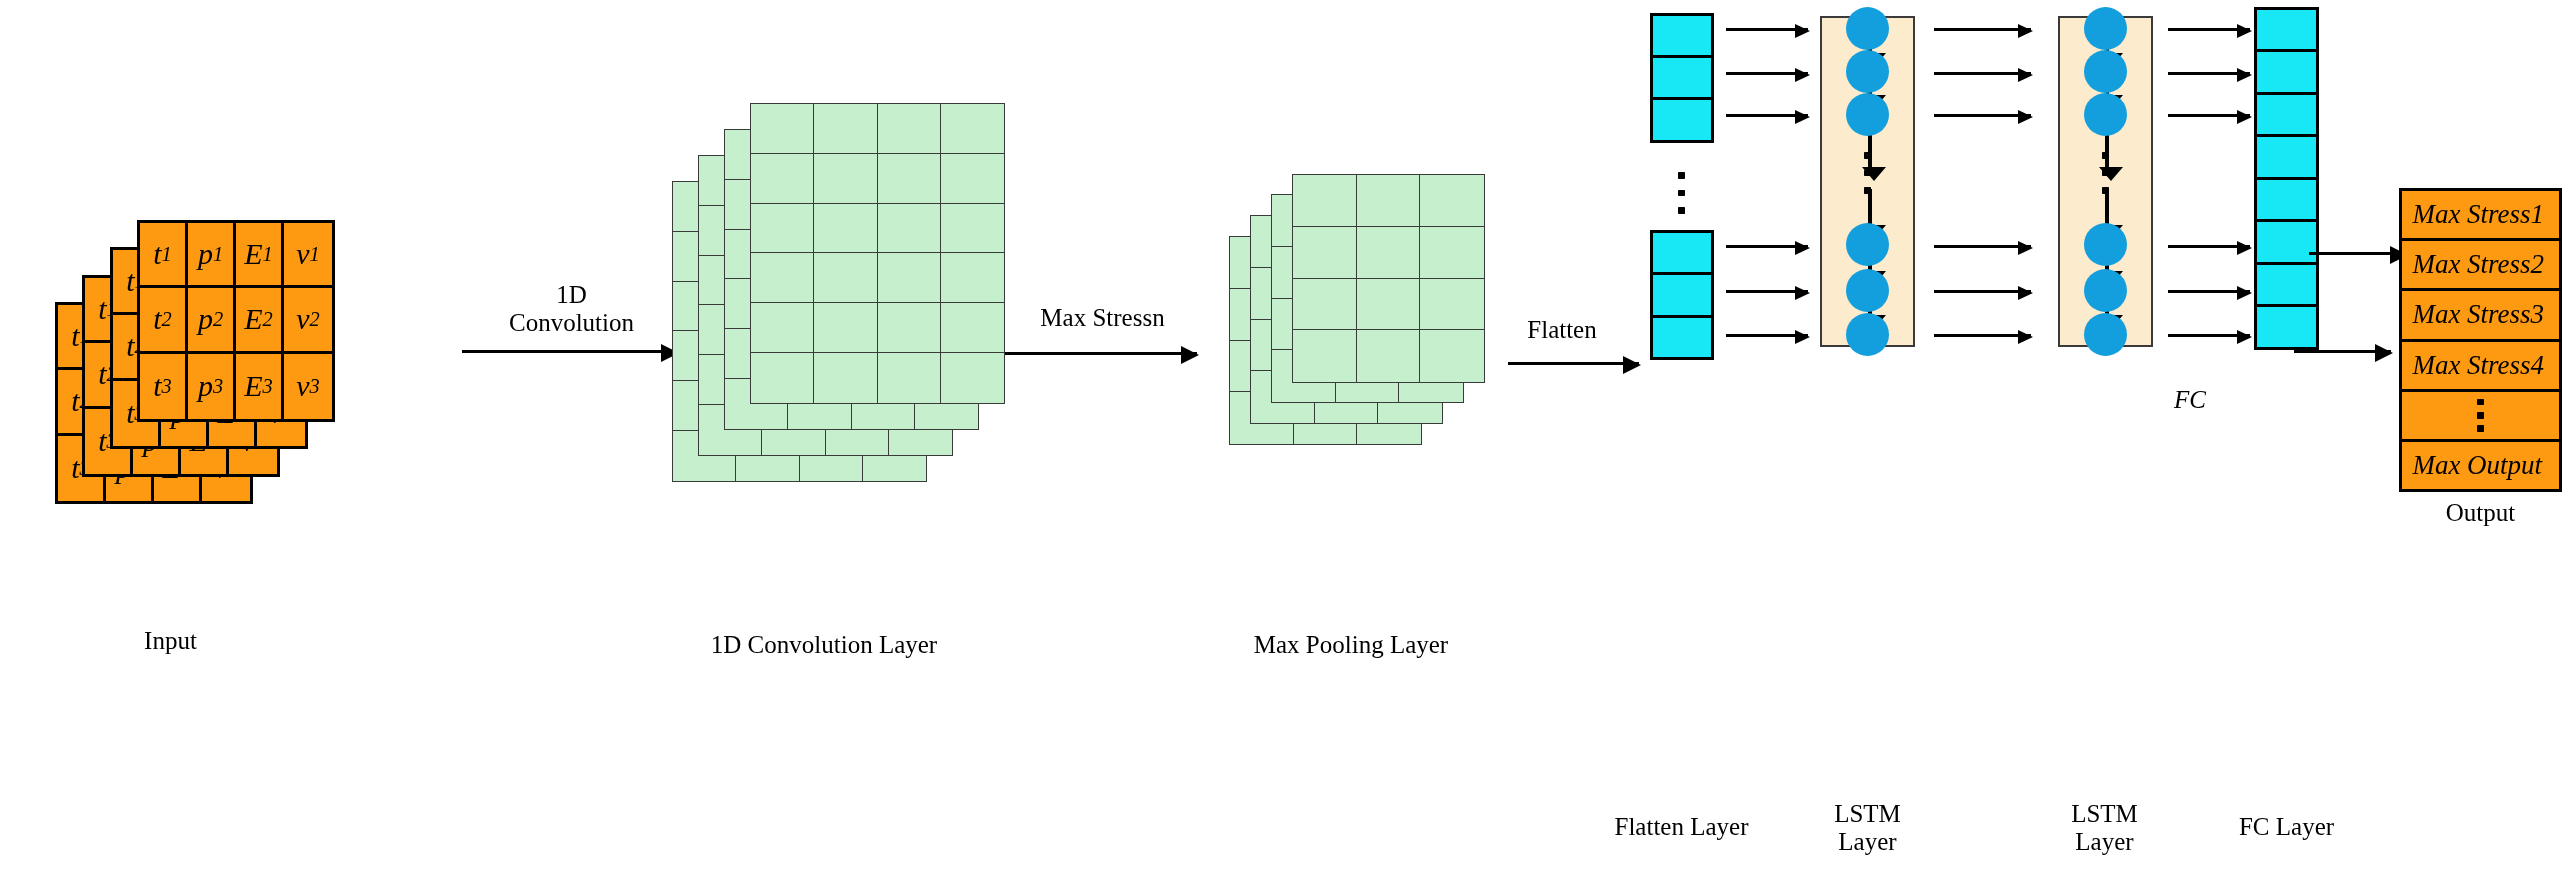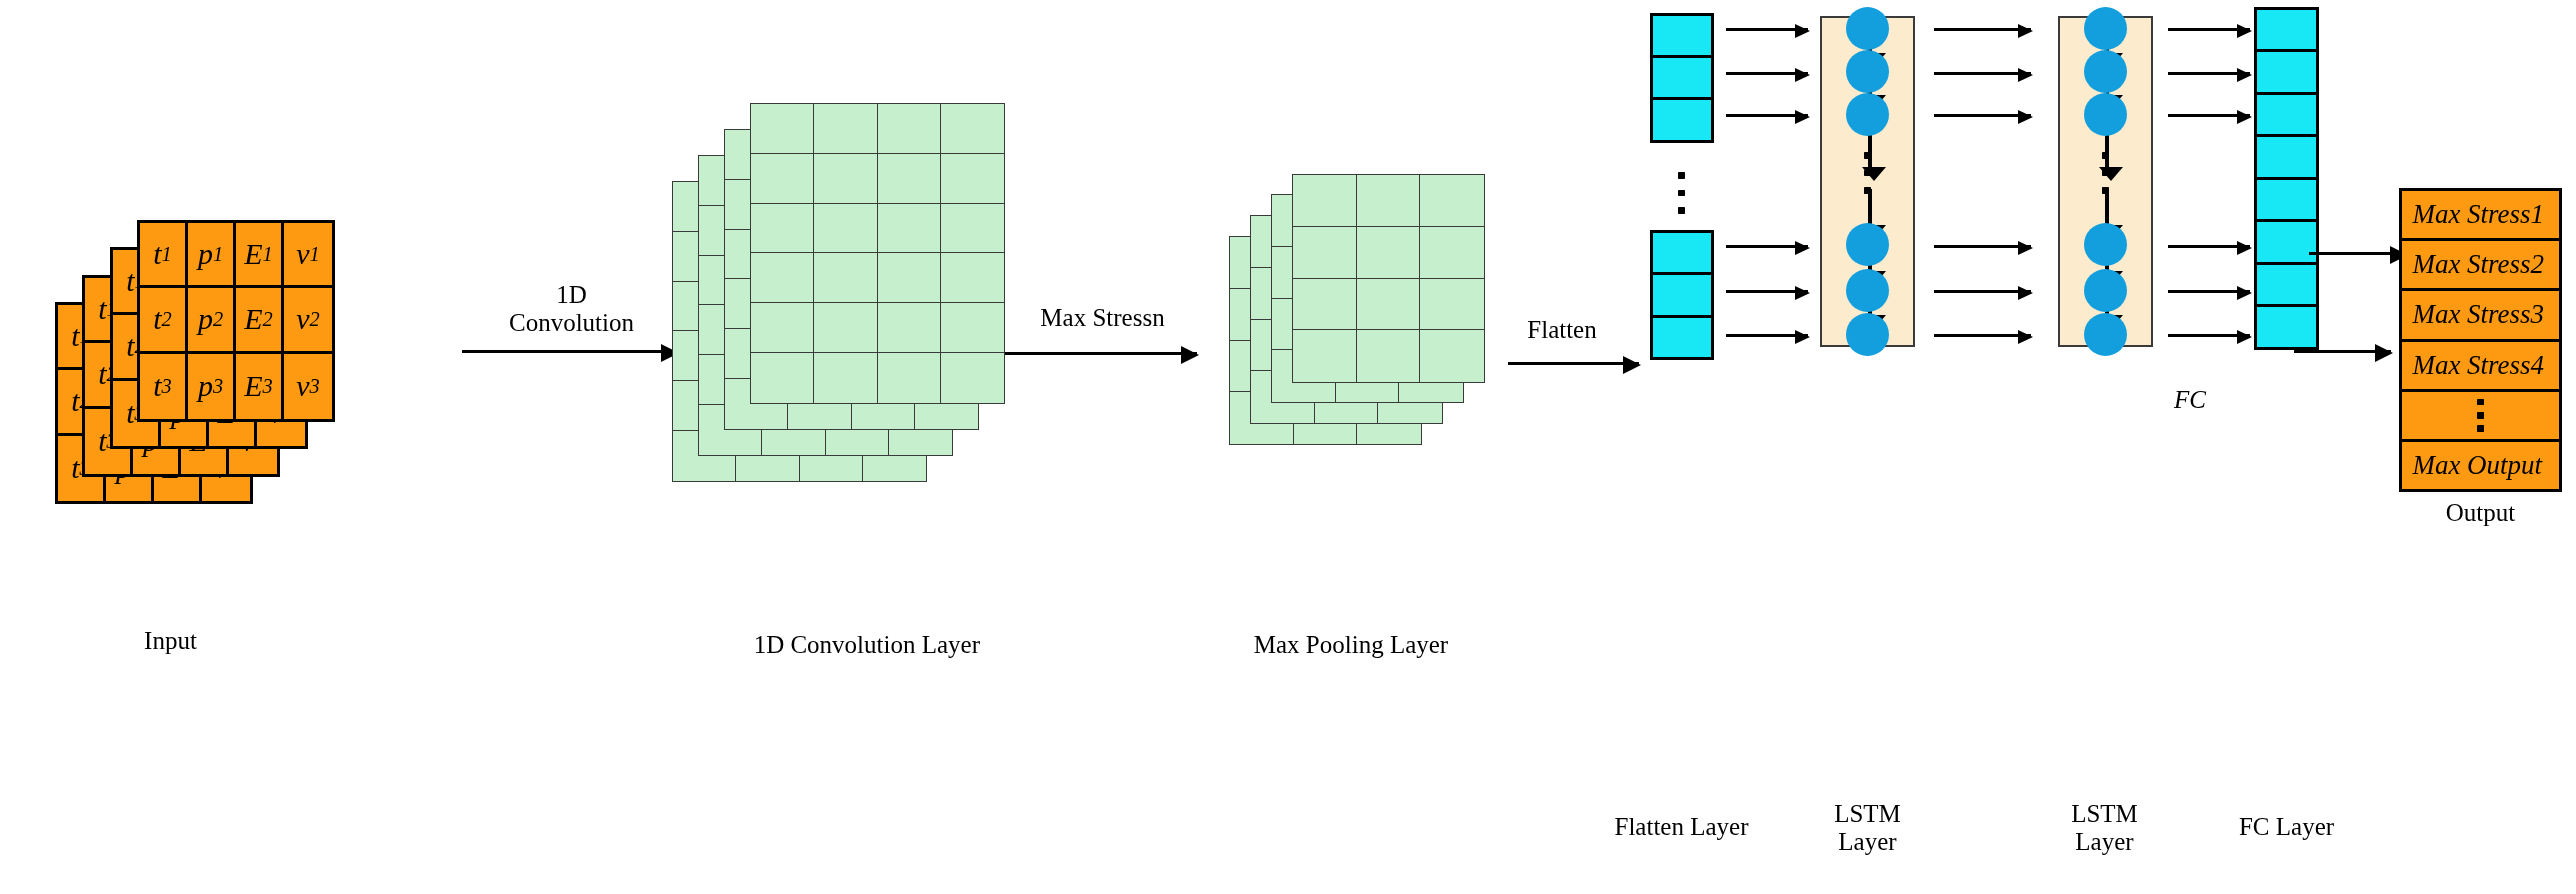--- a/index.html
+++ b/index.html
@@ -368,21 +368,21 @@
           <div class="cell"></div>
           <div class="cell"></div>
           <div class="cell"></div>
           <div class="cell lastcol"></div>
           <div class="cell lastrow"></div>
           <div class="cell lastrow"></div>
           <div class="cell lastrow"></div>
           <div class="cell lastcol lastrow"></div>
         </div>
       </div>
-    <div class="caption" style="left:668px; top:631px; width:312px;text-align:right;">1D Convolution Layer</div>
+    <div class="caption" style="left:668px; top:631px; width:312px;">1D Convolution Layer</div>
   </div>
 
   <div class="arrow-label" style="left:995px; top:304px; width:215px;">Max Stressn</div>
   <div class="arrow" style="left:998px; top:352px; width:199px;"></div>
 
   <div class="abs" style="left:0;top:0;width:1529px;height:705px;text-decoration:underline;">
     <div id="pool-stack">
         <div class="panel-green" style="left: 1229px; top: 236px; width: 193px; height: 209px; grid-template-columns: repeat(3, 1fr); grid-template-rows: repeat(4, 1fr); z-index: 11;">
           <div class="cell"></div>
           <div class="cell"></div>

